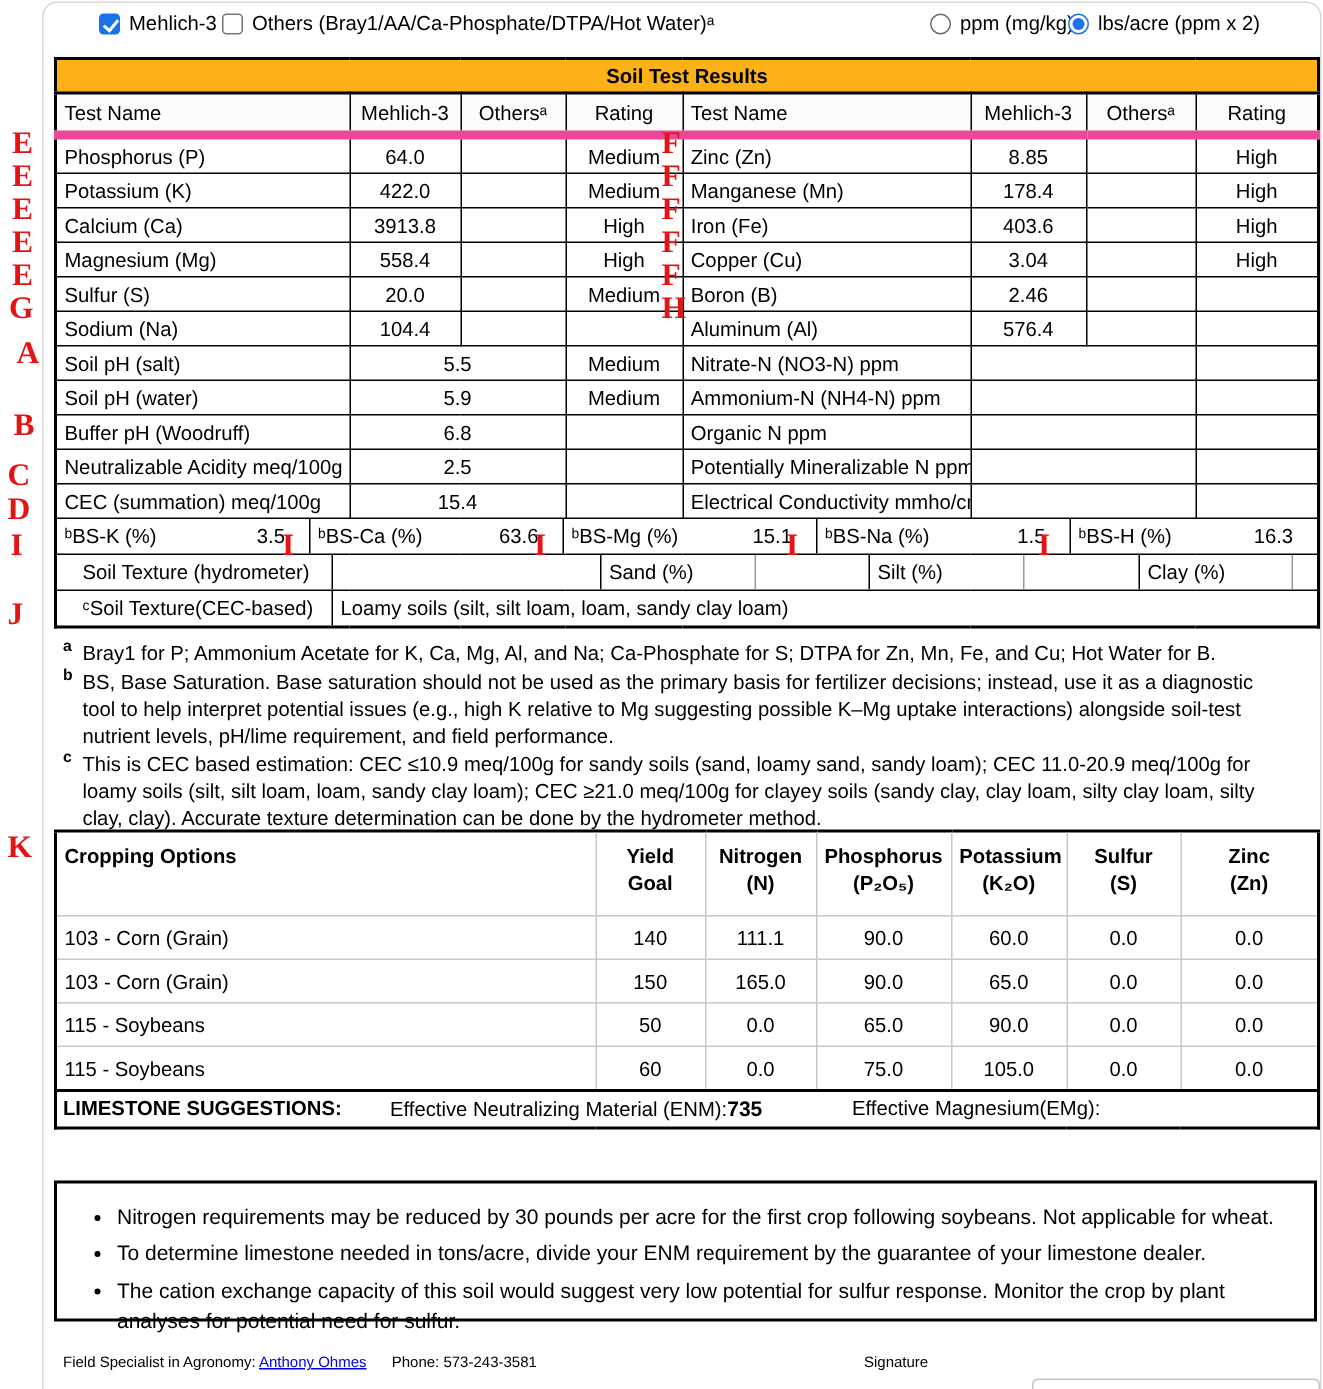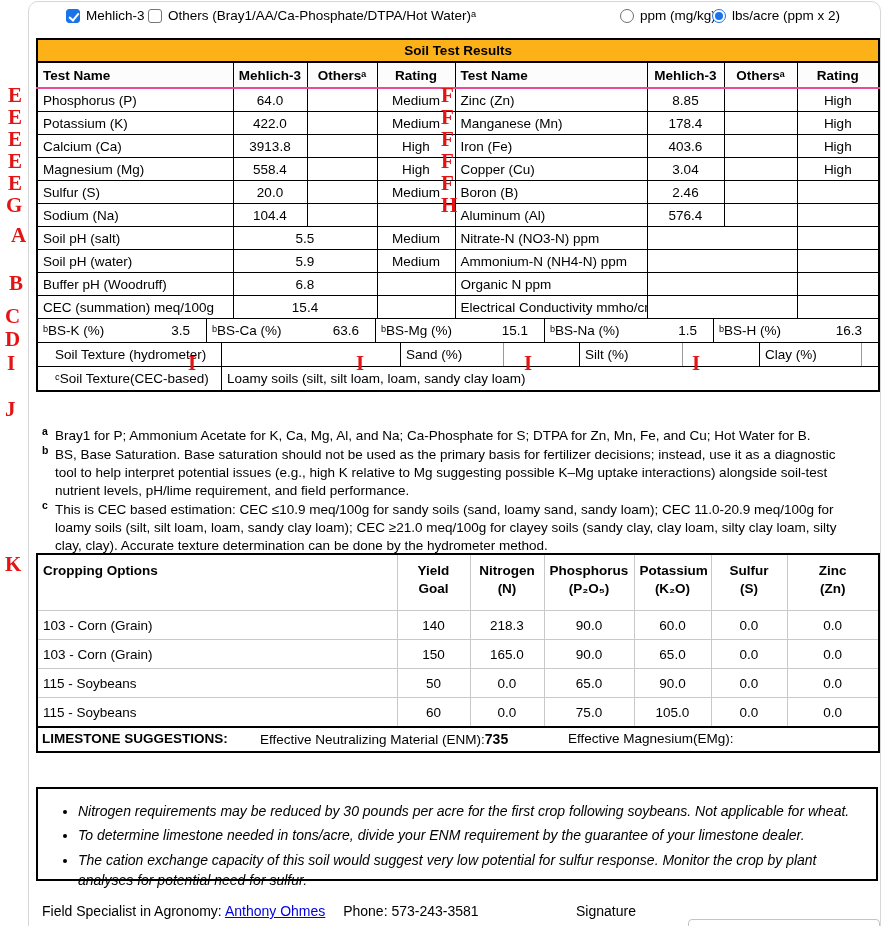--- a/index.html
+++ b/index.html
@@ -29,21 +29,21 @@
   #soil-table{
     position:absolute;left:36px;top:38px;width:842px;
     border-collapse:collapse;table-layout:fixed;font-size:13.5px;
   }
   #soil-table,#req-table{border:2.5px solid #000;}
   #soil-table td{border:1px solid #000;height:22px;padding:0 5px;overflow:hidden;white-space:nowrap;}
   #soil-table td.banner{
     background:#FBB117;font-weight:bold;text-align:center;height:21px;
     border-bottom:2px solid #000;font-size:13.5px;
   }
-  #soil-table td.hdr{font-weight:bold;background:#fcfcfc;height:24px;border-bottom:2px solid #ec4899;}
+  #soil-table td.hdr{font-weight:normal;background:#fcfcfc;height:24px;border-bottom:6px solid #ec4899;}
   #soil-table td.hdr.c{text-align:center;}
   td.name{text-align:left;}
   td.num{text-align:center;}
   td.rating{text-align:center;}
   tr.sec-top td{border-top:2px solid #000;}
   td.nopad{padding:0 !important;}
   .bs-row,.tex-row{display:flex;height:23px;line-height:23px;align-items:stretch;}
   .bs-pair{flex:0 0 168px;display:flex;border-right:1px solid #000;}
   .bs-pair.last{flex:1 1 auto;border-right:none;}
   .bs-label{flex:1 1 auto;padding-left:5px;text-align:left;}
@@ -72,25 +72,25 @@
   #req-table td.rname{height:28px;text-align:left;}
   #req-table td.rnum{height:28px;text-align:center;}
   #req-table td.lime{height:23px;border-top:2px solid #000;position:relative;white-space:nowrap;}
   .lime-label{position:absolute;left:4px;top:3px;font-weight:bold;}
   .lime-enm{position:absolute;left:222px;top:3px;}
   .lime-enm b{font-size:14px;}
   .lime-emg{position:absolute;left:530px;top:3px;}
 
   
   #notes-box{position:absolute;left:36px;top:787px;width:838px;height:90px;border:2px solid #000;background:#fff;}
-  #notes-box ul{margin:12px 10px 0 40px;padding:0;font-size:14px;line-height:1.45;font-style:italic;}
+  #notes-box ul{margin:12px 10px 0 40px;padding:0;font-size:14px;line-height:1.45;}
   #notes-box li{margin-bottom:4px;}
 
   
-  #footer{position:absolute;left:42px;top:903px;width:820px;font-size:14px;white-space:nowrap;}
+  #footer{position:absolute;left:42px;top:903px;width:820px;font-size:10px;white-space:nowrap;}
   #footer a{color:#0000e0;text-decoration:underline;cursor:pointer;}
   .phone{margin-left:14px;}
   .sig{position:absolute;left:534px;top:0;}
   #sig-box{position:absolute;left:688px;top:919px;width:190px;height:24px;border:1px solid #c4c4c4;border-radius:4px;background:#fff;}
 
   
   .annot{
     position:absolute;font-family:"Liberation Serif","DejaVu Serif",serif;
     font-weight:bold;font-size:21px;line-height:21px;color:#e41414;pointer-events:none;
   }
@@ -220,20 +220,28 @@
         <td class="rating">Medium</td>
         <td class="name">Ammonium-N (NH4-N) ppm</td>
         <td class="num" colspan="2"></td>
         <td class="rating"></td>
       </tr>
       <tr>
         <td class="name">Buffer pH (Woodruff)</td>
         <td class="num" colspan="2">6.8</td>
         <td class="rating"></td>
         <td class="name">Organic N ppm</td>
+        <td class="num" colspan="2"></td>
+        <td class="rating"></td>
+      </tr>
+      <tr>
+        <td class="name">Neutralizable Acidity meq/100g</td>
+        <td class="num" colspan="2">2.5</td>
+        <td class="rating"></td>
+        <td class="name">Potentially Mineralizable N ppm</td>
         <td class="num" colspan="2"></td>
         <td class="rating"></td>
       </tr>
       <tr>
         <td class="name">CEC (summation) meq/100g</td>
         <td class="num" colspan="2">15.4</td>
         <td class="rating"></td>
         <td class="name">Electrical Conductivity mmho/cm</td>
         <td class="num" colspan="2"></td>
         <td class="rating"></td>
@@ -334,21 +342,21 @@
         <td class="rhdr">
           <div>Zinc</div>
           <div>(Zn)</div>
         </td>
       </tr>
   </tbody>
   <tbody id="req-body">
       <tr>
         <td class="rname">103 - Corn (Grain)</td>
         <td class="rnum">140</td>
-        <td class="rnum">218.3</td>
+        <td class="rnum">111.1</td>
         <td class="rnum">90.0</td>
         <td class="rnum">60.0</td>
         <td class="rnum">0.0</td>
         <td class="rnum">0.0</td>
       </tr>
       <tr>
         <td class="rname">103 - Corn (Grain)</td>
         <td class="rnum">150</td>
         <td class="rnum">165.0</td>
         <td class="rnum">90.0</td>

